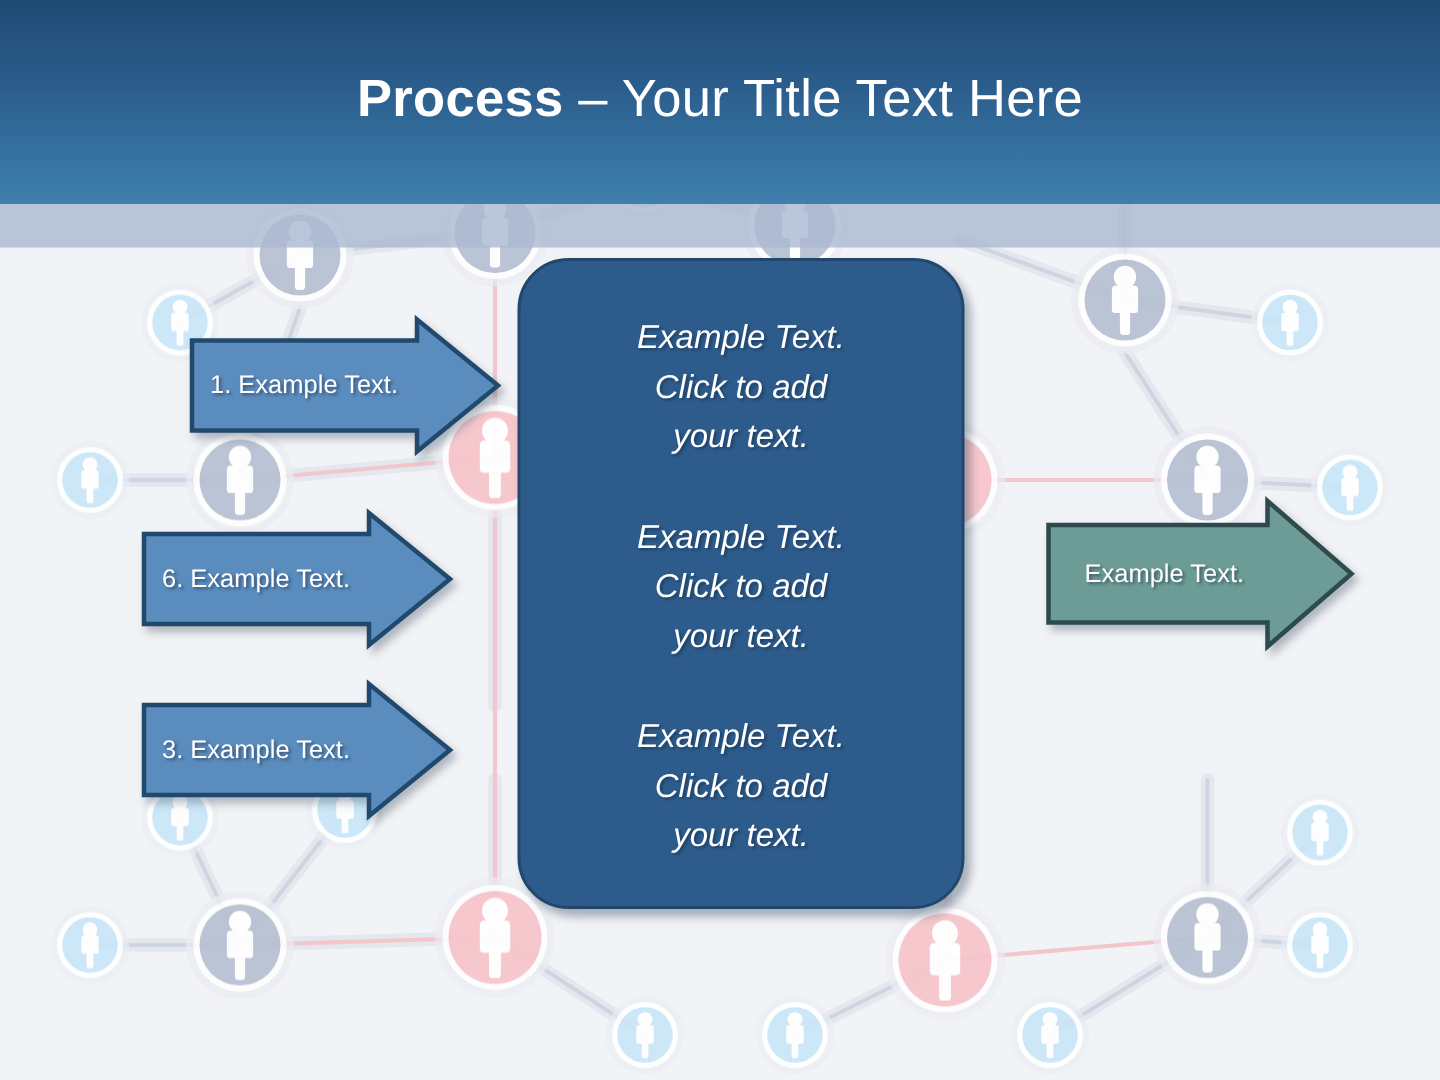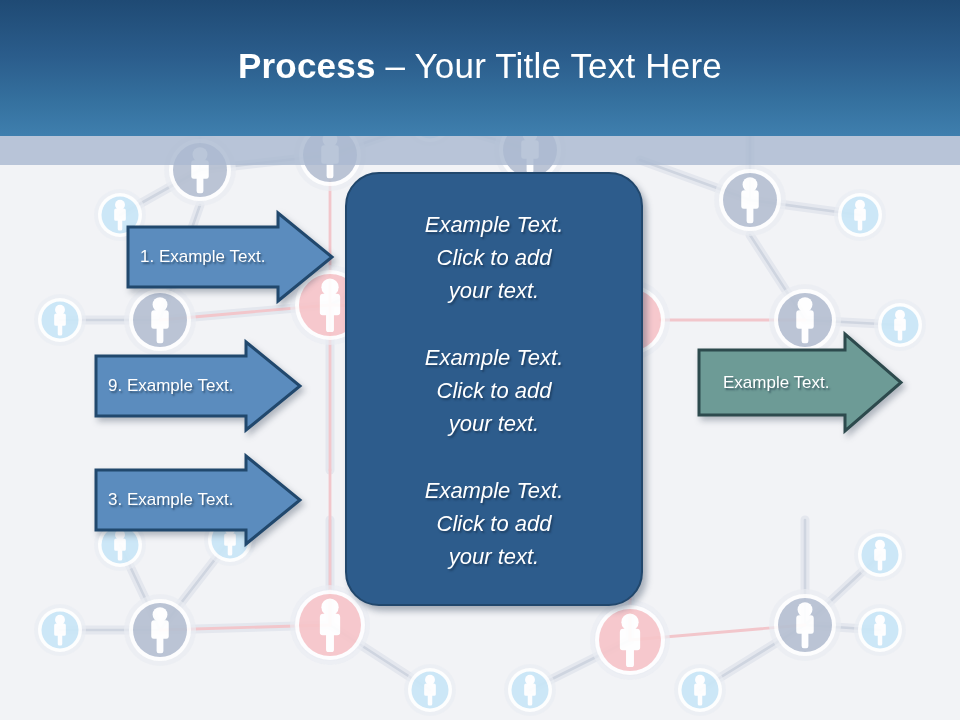--- a/index.html
+++ b/index.html
@@ -274,21 +274,21 @@
     <svg width="208" height="92" viewBox="0 0 208 92">
       <path d="M 2 16 L 152 16 L 152 2 L 206 46 L 152 90 L 152 76 L 2 76 Z" fill="#5b8cbe" stroke="#21486d" stroke-width="3" stroke-linejoin="miter"></path>
     </svg>
     <div class="arrow-label">1. Example Text.</div>
   </div>
 
   <div class="arrow" id="arrow-2">
     <svg width="208" height="92" viewBox="0 0 208 92">
       <path d="M 2 16 L 152 16 L 152 2 L 206 46 L 152 90 L 152 76 L 2 76 Z" fill="#5b8cbe" stroke="#21486d" stroke-width="3" stroke-linejoin="miter"></path>
     </svg>
-    <div class="arrow-label">9. Example Text.</div>
+    <div class="arrow-label">6. Example Text.</div>
   </div>
 
   <div class="arrow" id="arrow-3">
     <svg width="208" height="92" viewBox="0 0 208 92">
       <path d="M 2 16 L 152 16 L 152 2 L 206 46 L 152 90 L 152 76 L 2 76 Z" fill="#5b8cbe" stroke="#21486d" stroke-width="3" stroke-linejoin="miter"></path>
     </svg>
     <div class="arrow-label">3. Example Text.</div>
   </div>
 
   <div id="center-panel">

